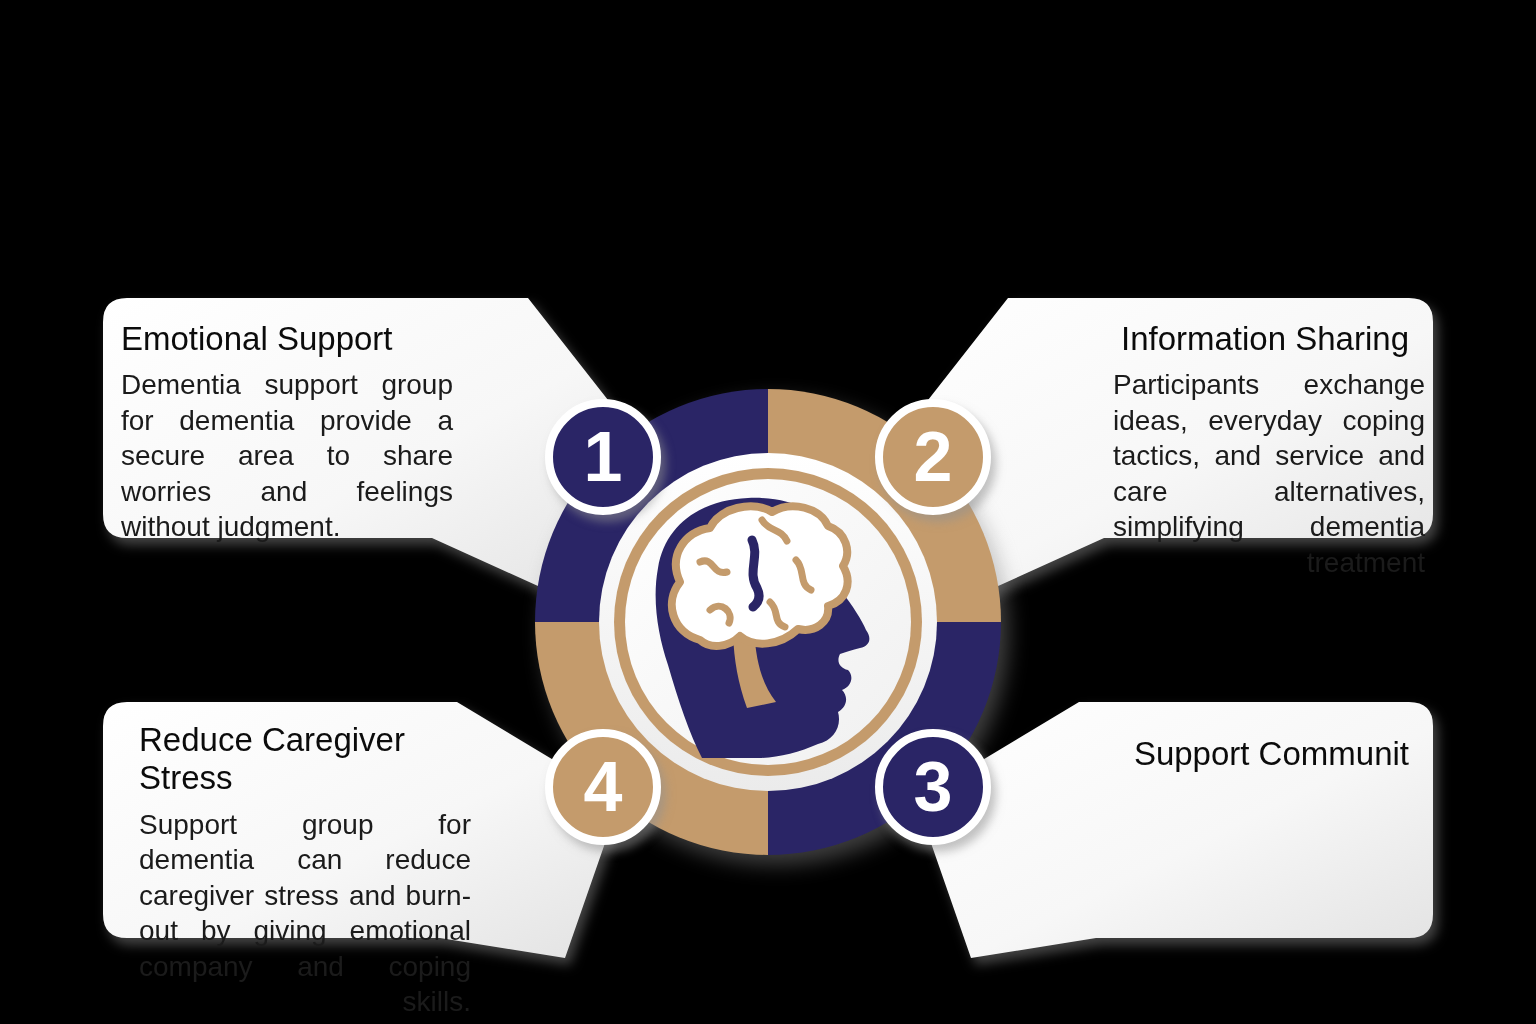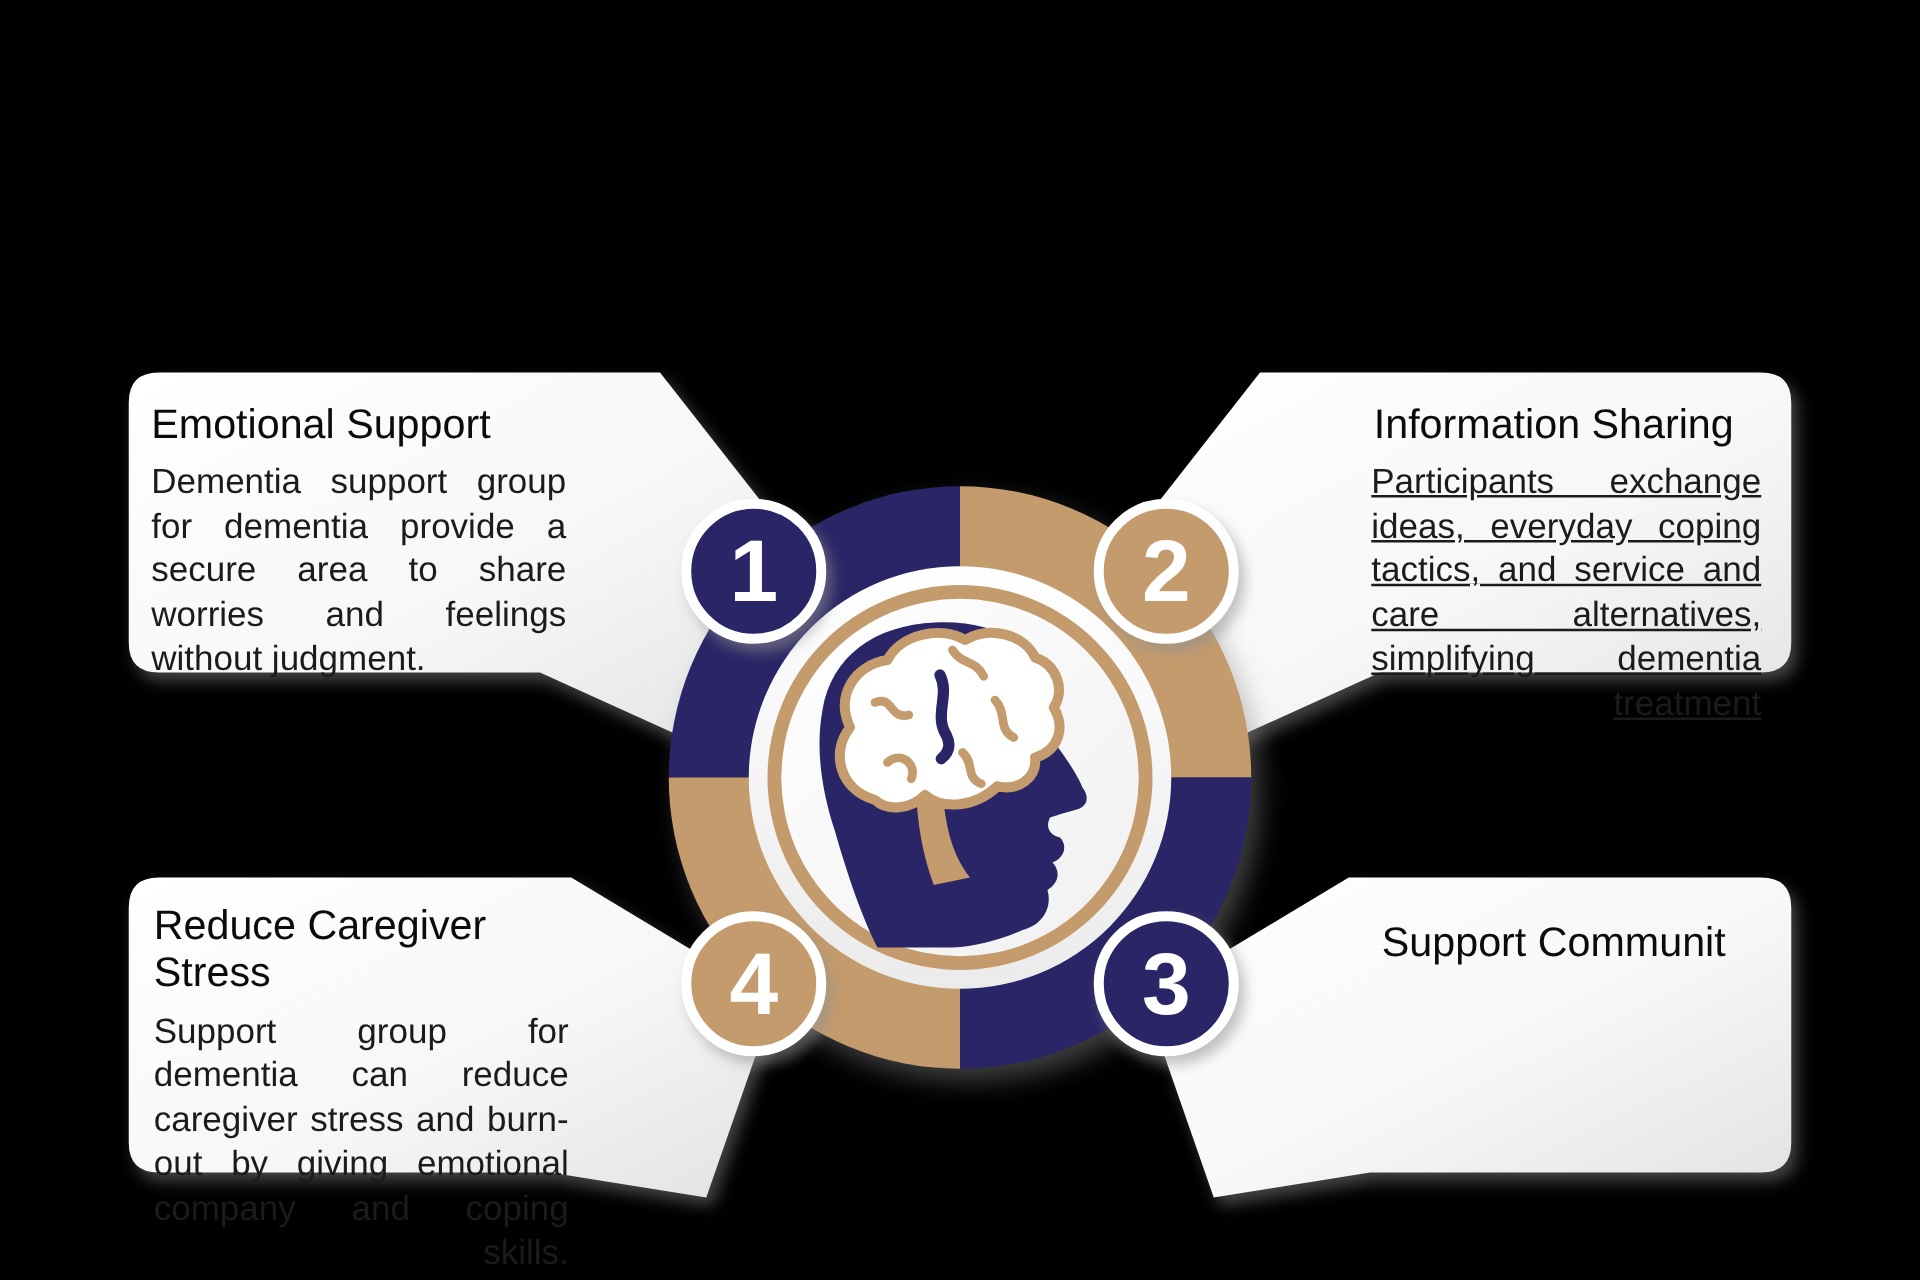--- a/index.html
+++ b/index.html
@@ -25,27 +25,27 @@
 
   .card-text{position:absolute;width:332px;color:#111;}
   .card-title{
     font-size:33px;font-weight:normal;line-height:1.16;color:#0b0b0b;
     margin:0 0 9px 0;letter-spacing:0;
   }
   .card-body{
     font-size:28px;line-height:1.27;color:#1b1b1b;
     text-align:justify;text-align-last:left;margin:0;
   }
-  .right .card-title{text-align:center;}
-  .right .card-body{margin-left:20px;width:312px;text-align-last:right;text-decoration:underline;}
+  .right .card-title{text-align:right;}
+  .right .card-body{margin-left:36px;width:312px;text-align-last:right;}
   .last-right .card-body{text-align-last:right;}
 
   #text-tl{left:121px;top:320px;}
   #text-tr{left:1077px;top:320px;}
-  #text-bl{left:123px;top:721px;}
+  #text-bl{left:139px;top:721px;}
   #text-br{left:1077px;top:735px;}
 </style>
 </head>
 <body>
 
 <div id="stage">
 
   <svg id="bgsvg" viewBox="0 0 1536 1024">
     <defs>
       <linearGradient id="cardGrad" x1="0" y1="0" x2="1" y2="1">

